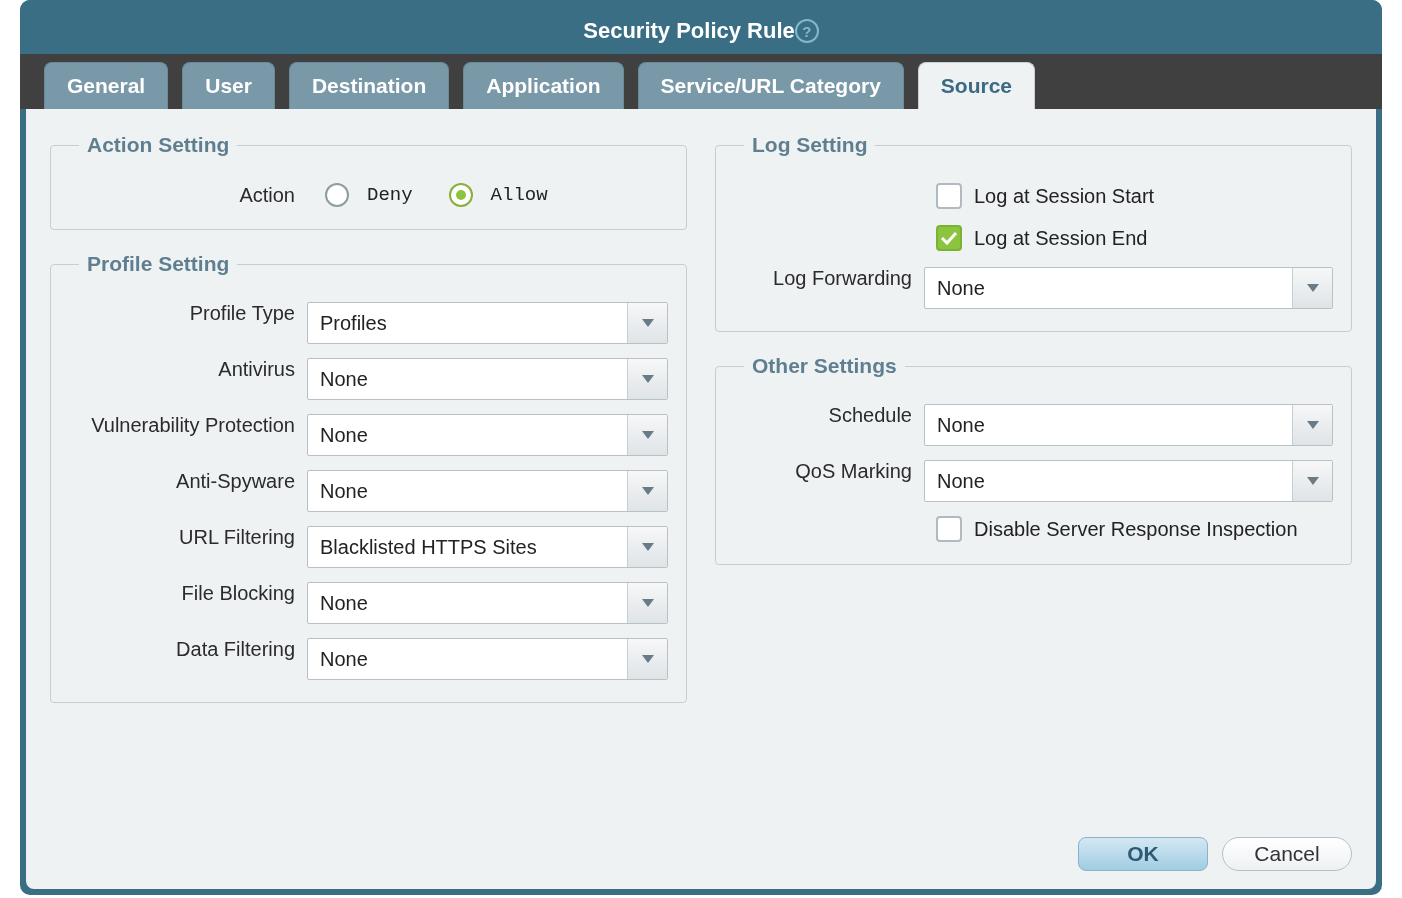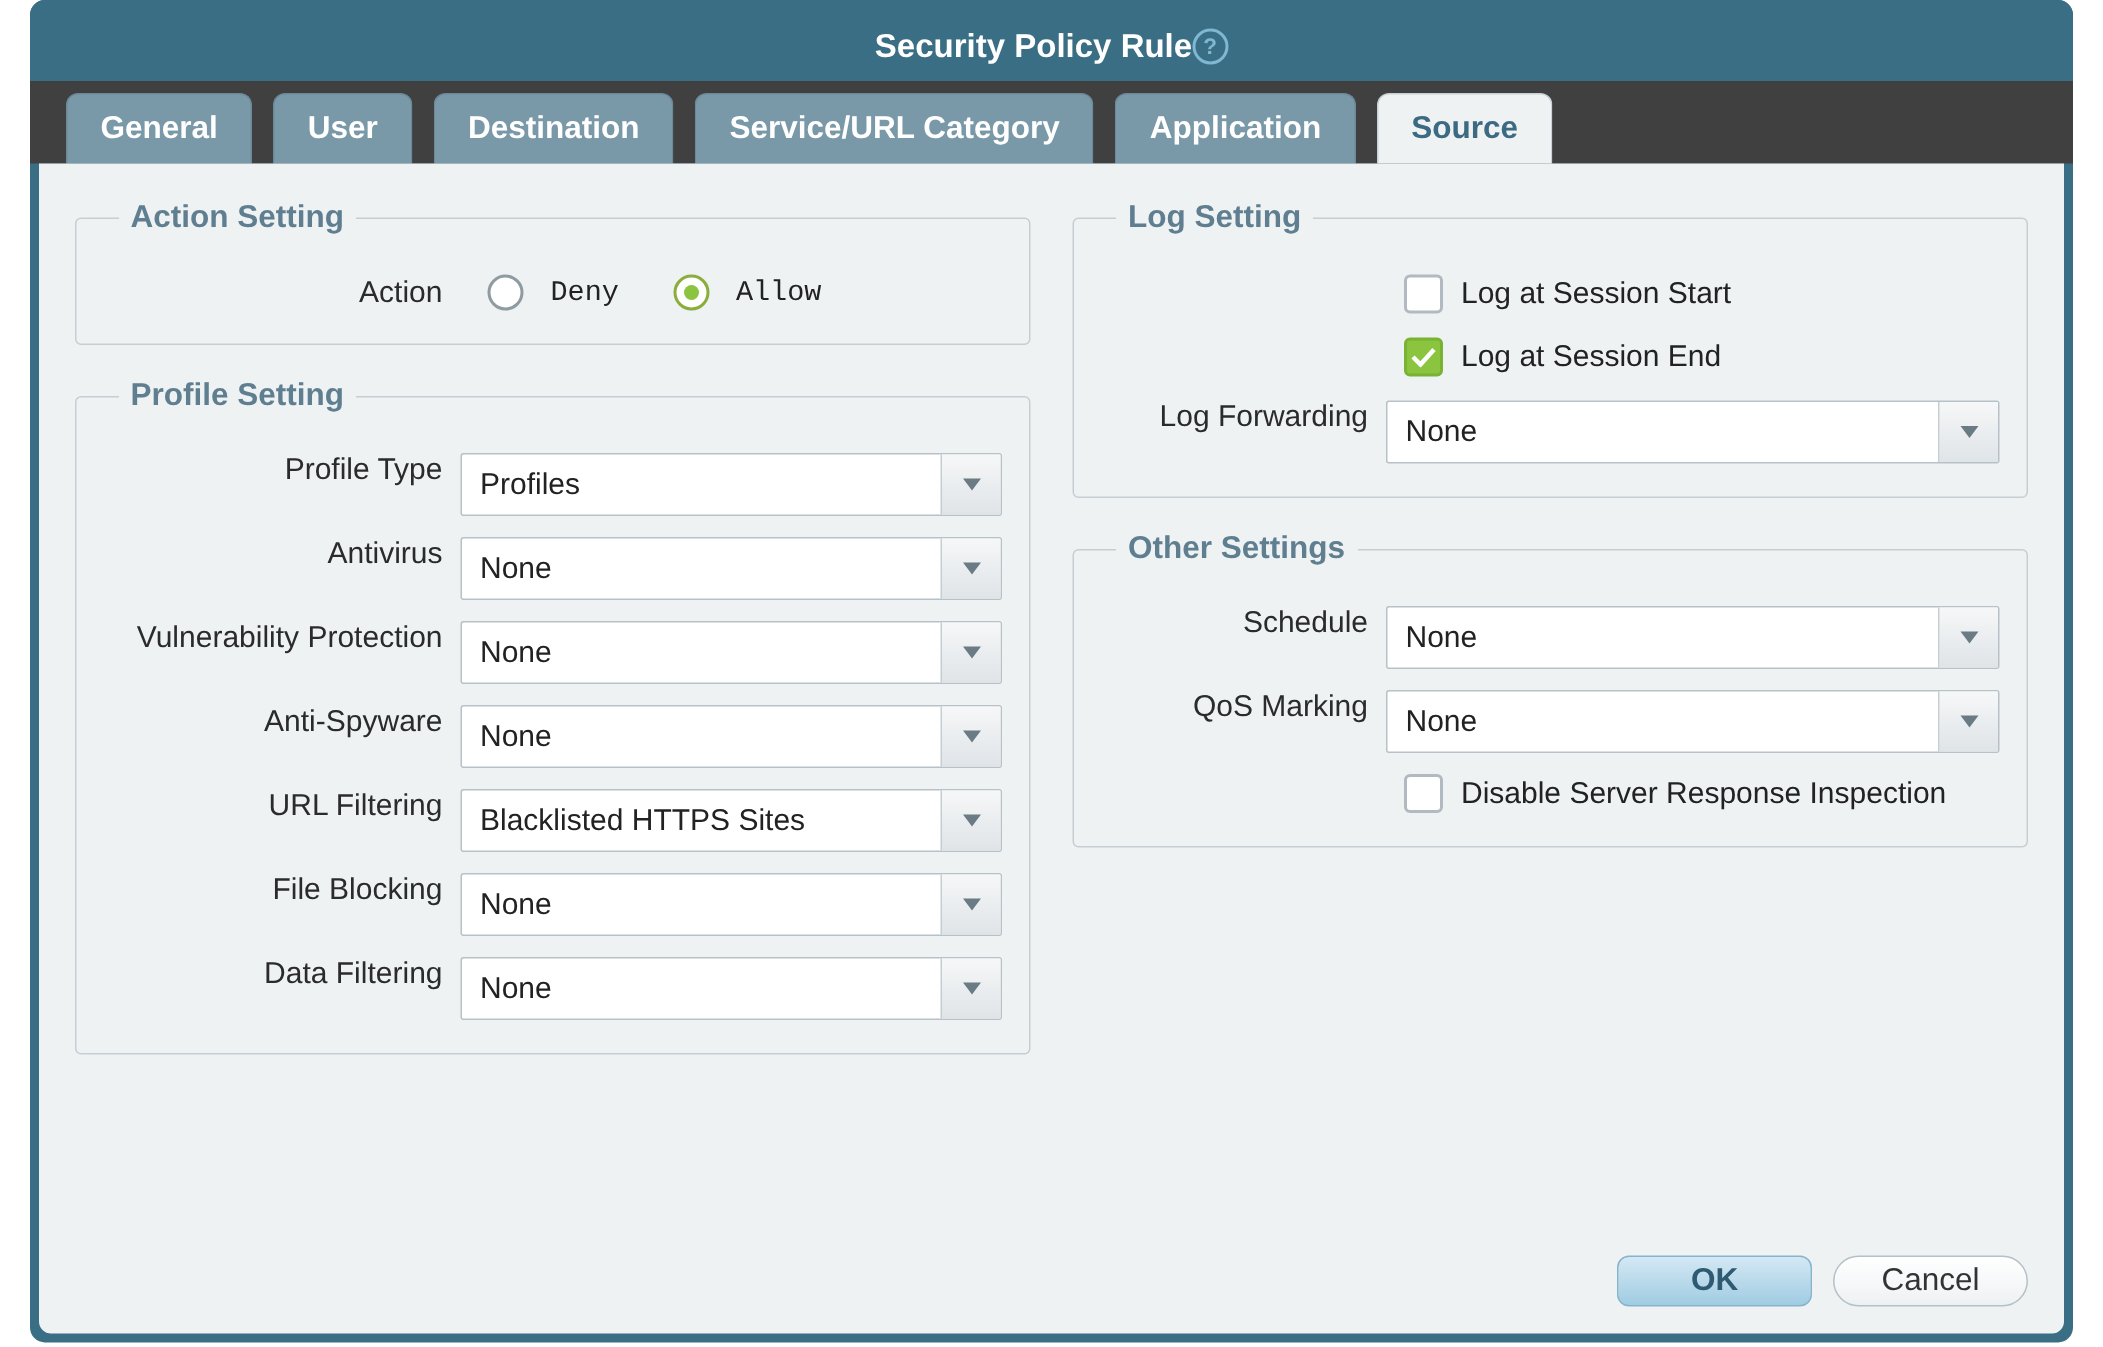--- a/index.html
+++ b/index.html
@@ -250,22 +250,22 @@
 
   <div class="dialog-header">
     <div class="dialog-title">Security Policy Rule</div>
     <div class="help-icon">?</div>
   </div>
 
   <div class="tabs-row">
     <div class="tab">General</div>
     <div class="tab">User</div>
     <div class="tab">Destination</div>
+    <div class="tab">Application</div>
     <div class="tab">Service/URL Category</div>
-    <div class="tab">Application</div>
     <div class="tab active">Source</div>
   </div>
 
   <div class="dialog-body">
     <div class="columns">
 
       <div class="col">
 
         <fieldset class="group">
           <legend>Action Setting</legend>

